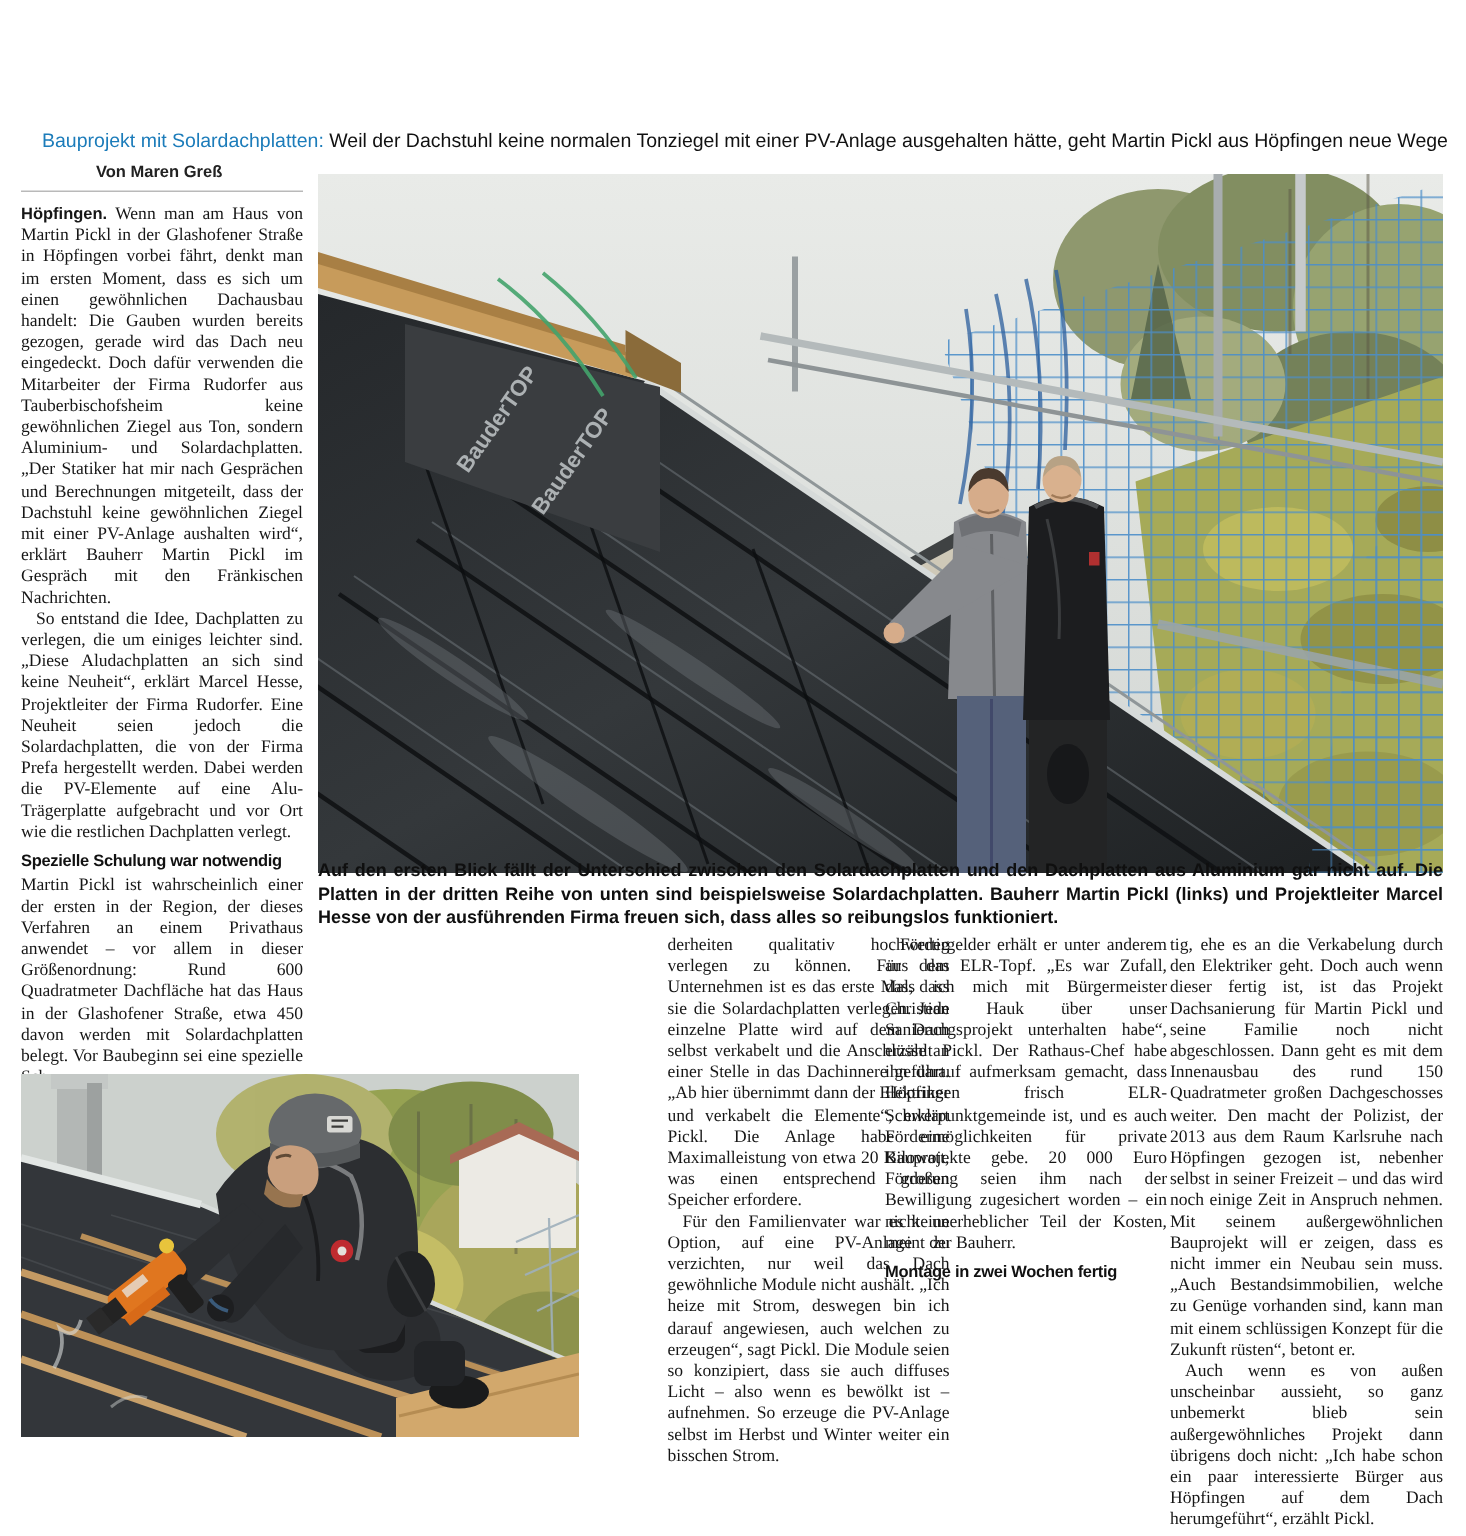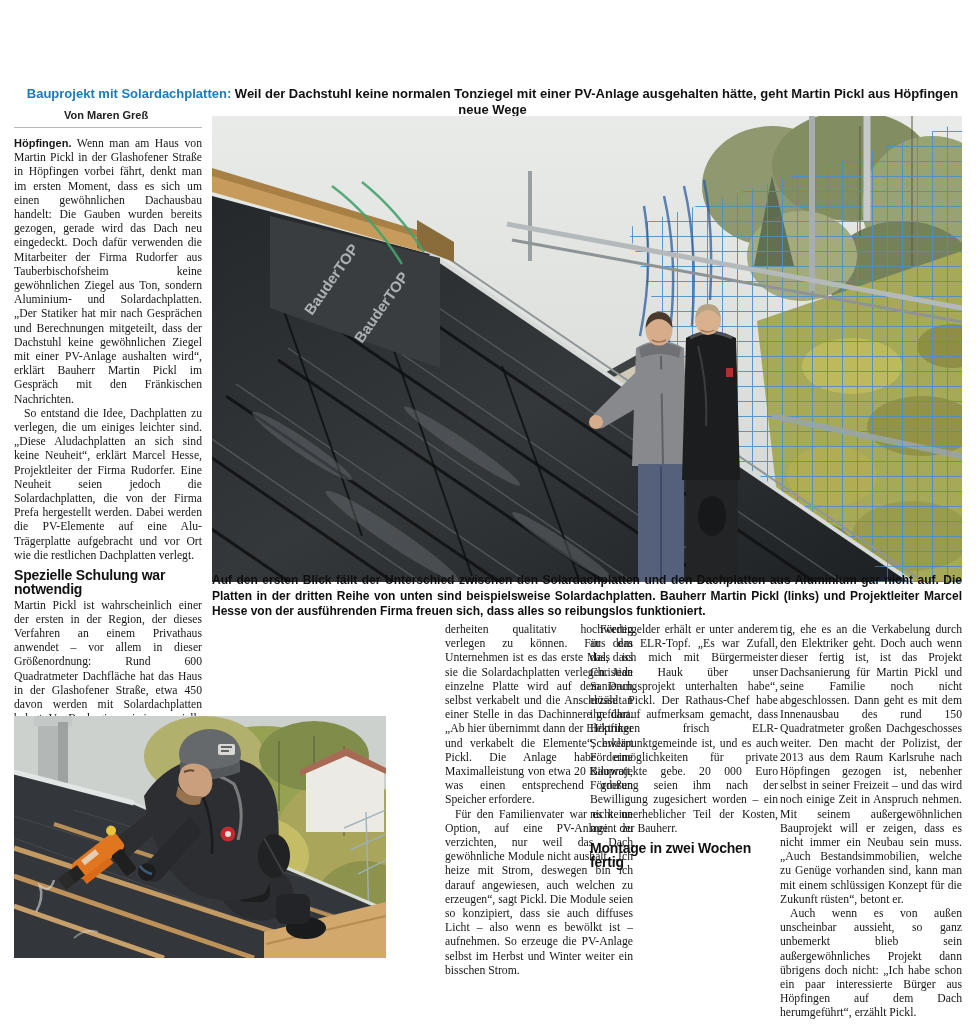--- a/index.html
+++ b/index.html
@@ -6,39 +6,39 @@
   .page{
     position:relative;width:977px;height:1024px;background:#fff;
     font-family:"Liberation Serif",serif;color:#141414;overflow:hidden;
   }
   .headline{
     position:absolute;top:4px;left:0;width:977px;text-align:center;
     font-family:"Liberation Serif",serif;font-weight:bold;font-size:52px;
     letter-spacing:-1px;color:#0b0b0b;line-height:60px;
   }
   .kicker{
-    position:absolute;top:86px;left:18px;width:949px;text-align:center;
-    font-family:"Liberation Sans",sans-serif;font-weight:bold;font-size:13px;
+    position:absolute;top:86px;left:28px;width:949px;text-align:left;
+    font-family:"Liberation Sans",sans-serif;font-weight:normal;font-size:13px;
     color:#111;line-height:16px;
   }
   .kicker .lead-blue{color:#1c7cba;}
   .byline{
     position:absolute;top:109px;left:64px;
     font-family:Liberation Sans, sans-serif;font-weight:bold;font-size:11px;color:#222;
   }
   .col-rule{position:absolute;top:127px;left:14px;width:188px;border-top:1px solid #b9b9b9;}
   .bodycol{
     position:absolute;font-size:11.7px;line-height:14.2px;text-align:justify;
     color:#161616;overflow:hidden;
   }
   .bodycol p{margin:0;padding:0;}
   .bodycol p.ind{text-indent:10px;}
   .bp .lead{font-family:"Liberation Sans",sans-serif;font-weight:bold;font-size:11px;}
   .sec-head{
-    font-family:"Liberation Sans",sans-serif;font-weight:bold;font-size:14px;
+    font-family:"Liberation Sans",sans-serif;font-weight:bold;font-size:11px;
     letter-spacing:-0.2px;margin:5px 0 2px 0 !important;text-align:left;color:#111;
   }
   #col1{left:14px;top:136px;width:188px;height:582px;}
   #col2{left:212px;top:623px;width:186px;height:88px;}
   #col3{left:400px;top:623px;width:188px;height:396px;margin-left:45px;}
   #col4{left:590px;top:623px;width:188px;height:396px;}
   #col5{left:780px;top:623px;width:182px;height:396px;}
   .photo{position:absolute;overflow:hidden;background:#dfe2df;}
   #photo-main{left:212px;top:116px;width:750px;height:466px;}
   #photo-worker{left:14px;top:716px;width:372px;height:242px;}

